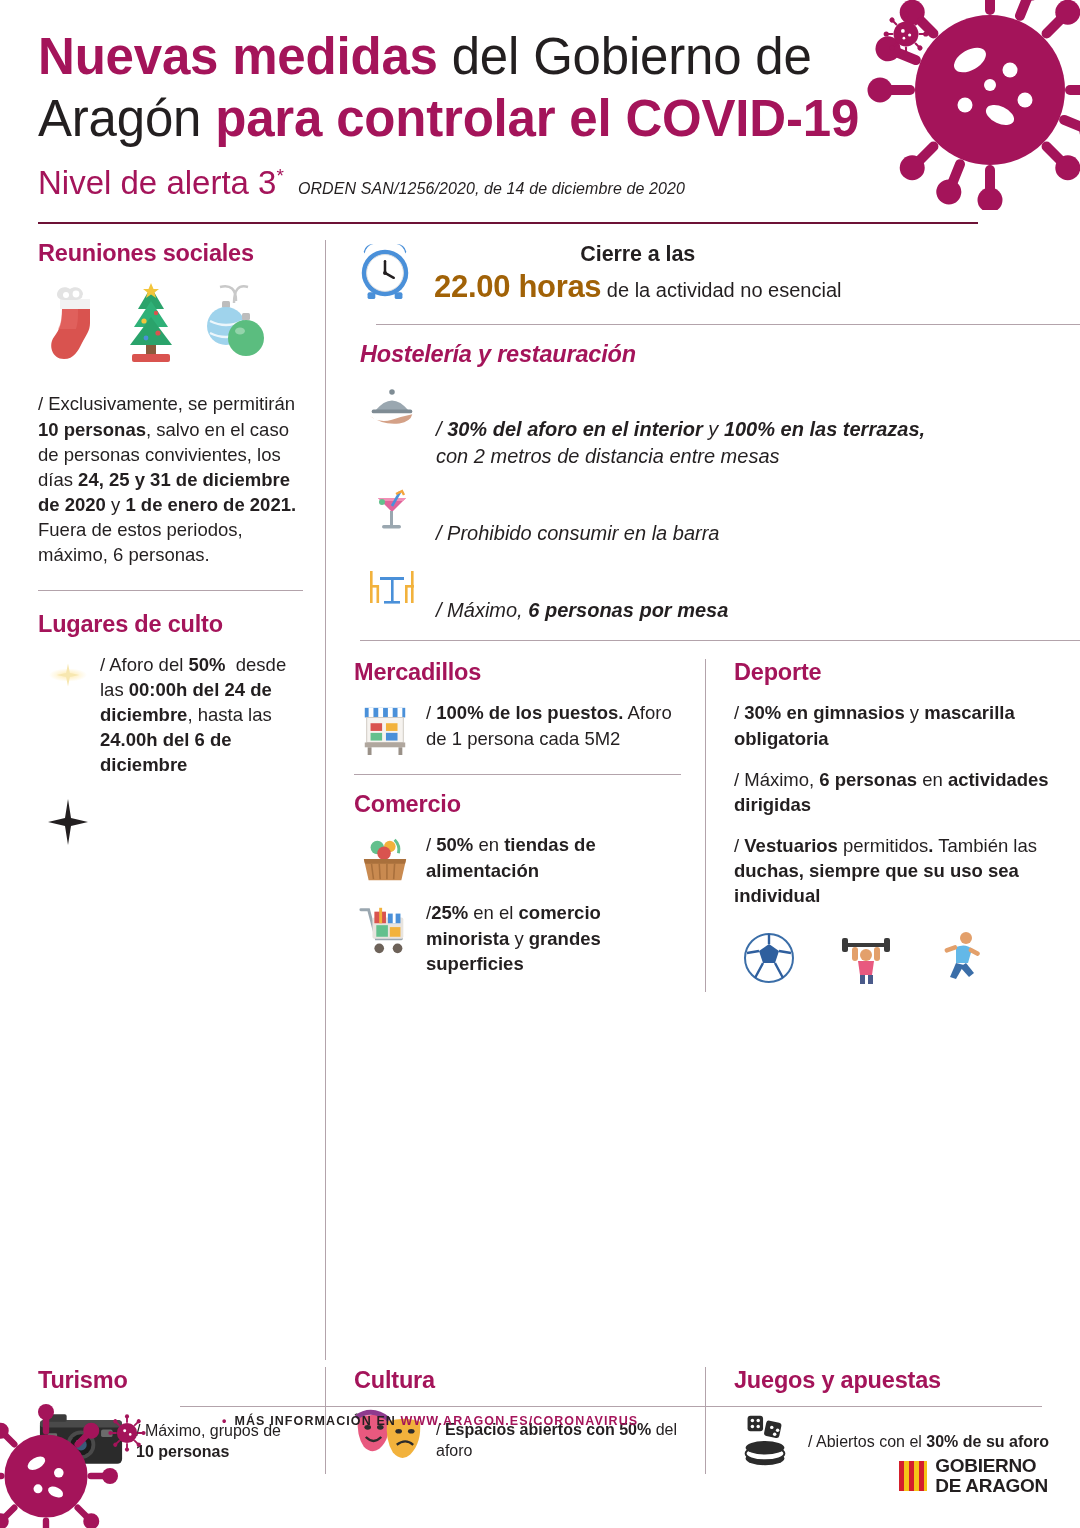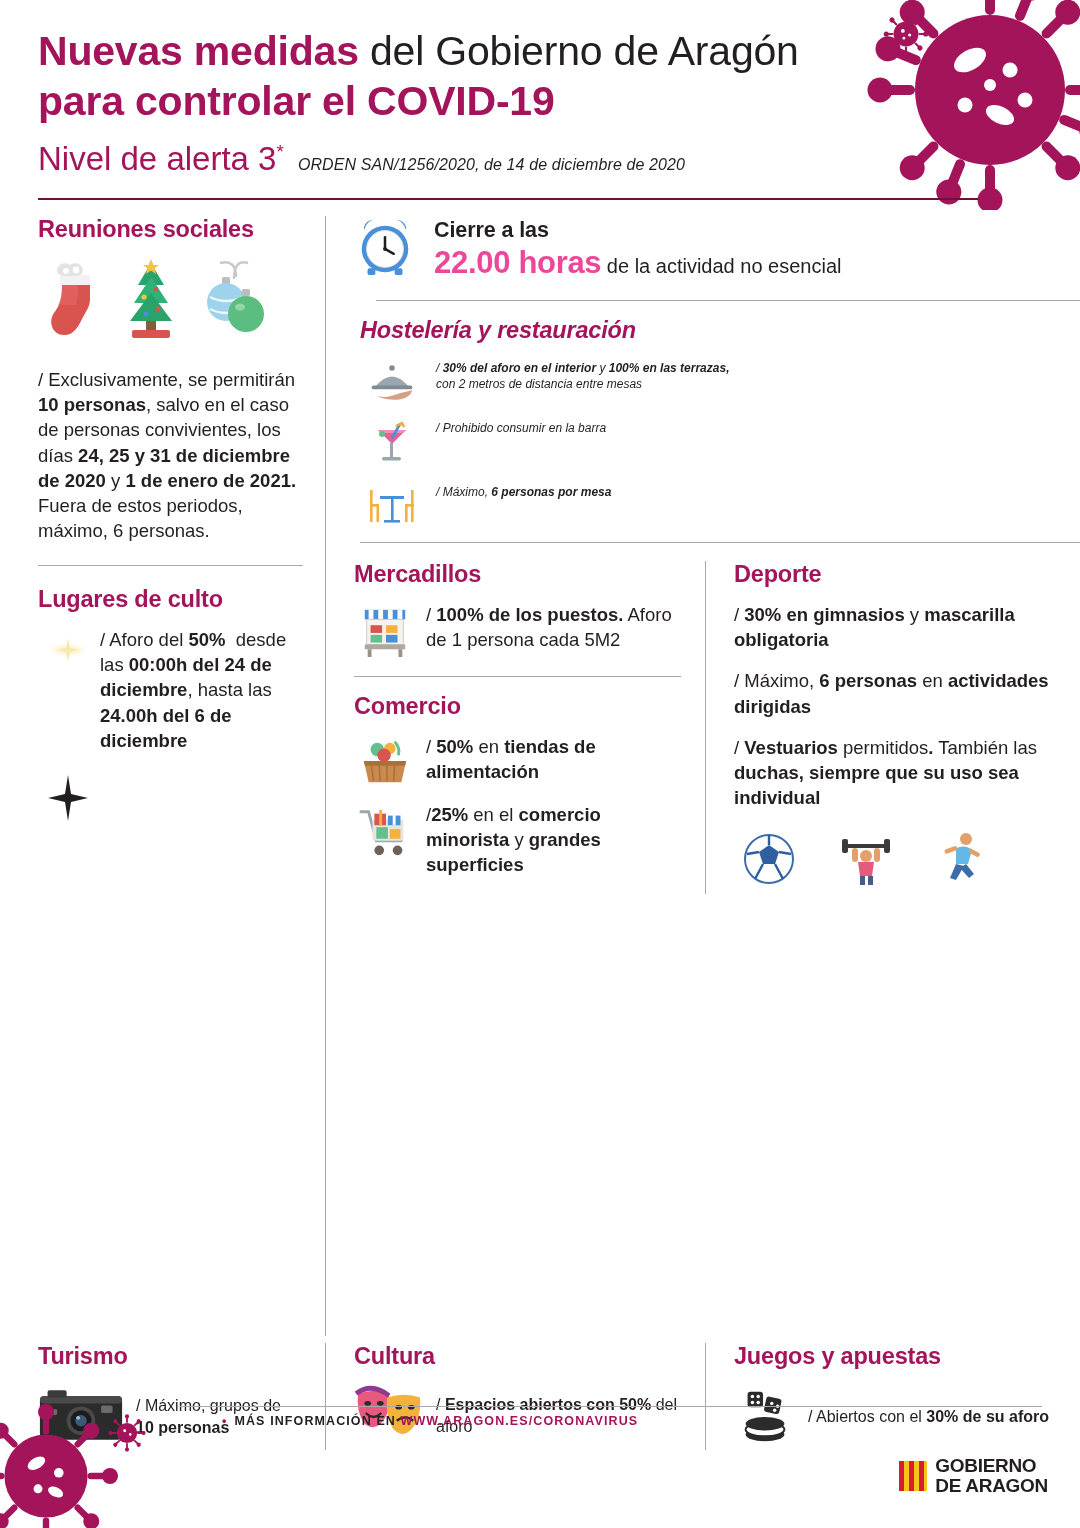--- a/index.html
+++ b/index.html
@@ -49,21 +49,21 @@
     height: 46px;
     pointer-events: none;
   }
 
   
   .header {
     padding: 26px 40px 0 38px;
     position: relative;
   }
   .title {
-    font-size: 41px;
+    font-size: 51px;
     line-height: 1.22;
     font-weight: 400;
     color: #231f20;
     max-width: 830px;
     letter-spacing: -0.2px;
   }
   .title b { color: #a4145a; font-weight: bold; }
   .subtitle-row {
     display: flex;
     align-items: baseline;
@@ -158,46 +158,47 @@
   .closing-row {
     display: flex;
     align-items: center;
     gap: 18px;
   }
   .closing-text .l1 {
     font-size: 21.5px;
     font-weight: bold;
     color: #231f20;
     letter-spacing: -0.1px;
+    text-align: center;
   }
   .closing-text .l2 {
     margin-top: 2px;
     font-size: 20px;
     color: #231f20;
   }
   .closing-text .l2 .big {
     font-size: 31px;
     font-weight: bold;
-    color: #ec4899;
+    color: #a16207;
     letter-spacing: -0.3px;
   }
 
   .hoste-item {
     display: flex;
     gap: 12px;
     align-items: flex-start;
     margin-bottom: 16px;
   }
   .hoste-item .ico {
     flex: 0 0 64px;
     display: flex;
     justify-content: center;
     padding-top: 2px;
   }
-  .hoste-item .txt { font-size: 12px; line-height: 1.35; padding-top: 2px; }
+  .hoste-item .txt { font-size: 20px; line-height: 1.35; padding-top: 2px; margin-top: 32px; }
 
   .two-col {
     display: flex;
   }
   .mid-col {
     width: 352px;
     padding-right: 24px;
     border-right: 1.5px solid #b3a3ab;
     box-sizing: border-box;
   }

